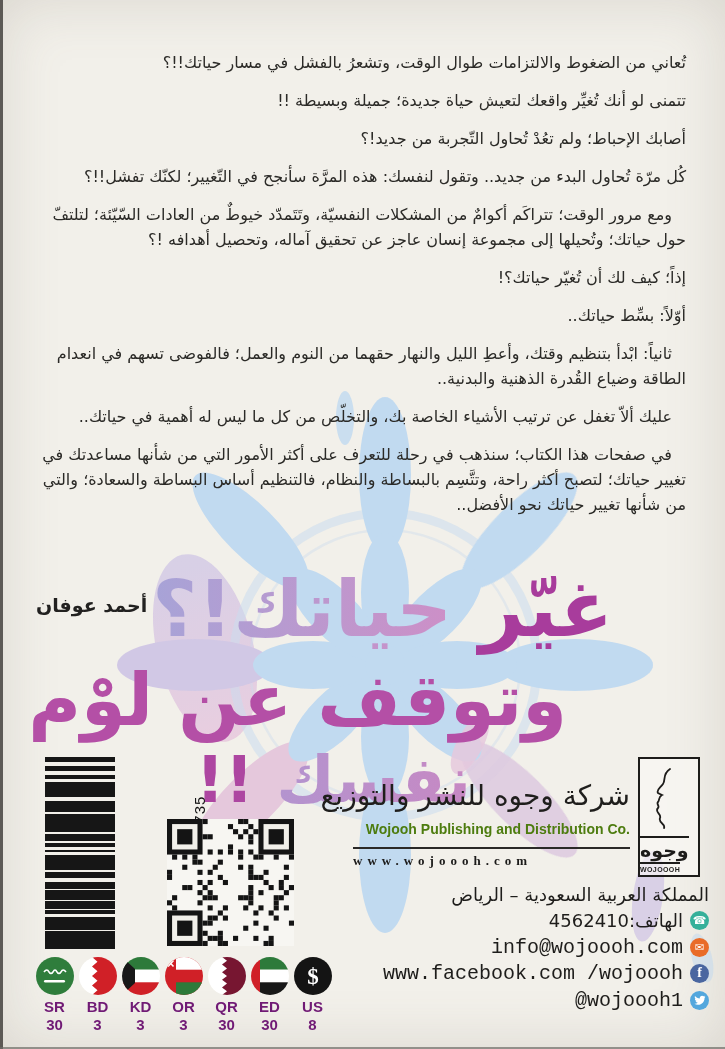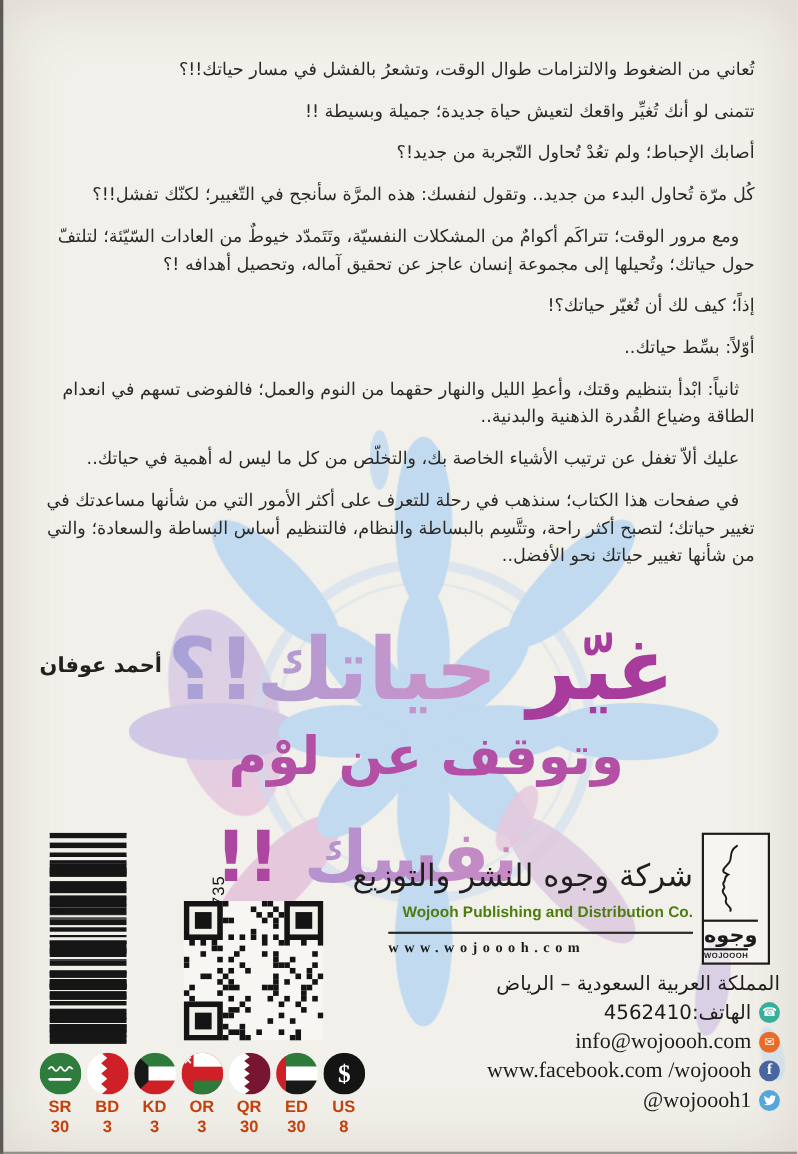--- a/index.html
+++ b/index.html
@@ -19,21 +19,21 @@
          direction:rtl;text-align:right;color:#2b2a27;font-size:16px;line-height:25px;}
   .blurb p{margin:0 14px 13px 0;}
   .blurb p.ind{text-indent:14px;}
 
   .author{position:absolute;left:36px;top:594px;z-index:4;font-weight:bold;
           font-size:19px;color:#222120;direction:rtl;}
 
   
   .title-line{position:absolute;z-index:3;direction:rtl;font-weight:bold;white-space:nowrap;line-height:1;}
   .t1{top:570px;right:112px;font-size:78px;}
-  .t2{top:664px;right:158px;font-size:48px;color:#b44fa6;text-align:right;}
+  .t2{top:664px;right:158px;font-size:72px;color:#b44fa6;text-align:right;}
   .t3{top:748px;right:254px;font-size:64px;}
   .w-dark{color:#a83c9c;}
   .w-dark2{color:#ad46a1;}
   .w-light{background:linear-gradient(to left,#cd8fc7,#a7a3d7);
            -webkit-background-clip:text;background-clip:text;
            color:#c48fc9;-webkit-text-fill-color:transparent;}
   .w-light2{background:linear-gradient(to left,#c788c3,#b394cf);
            -webkit-background-clip:text;background-clip:text;
            color:#bd8cc6;-webkit-text-fill-color:transparent;}
 
@@ -62,28 +62,28 @@
            line-height:24px;color:#1d1c1a;direction:rtl;}
   .logo-en{border-top:2px solid #1d1c1a;text-align:center;font-family:"Liberation Sans",sans-serif;
            font-weight:bold;font-size:7px;letter-spacing:.4px;line-height:11px;color:#1d1c1a;}
 
   
   .contact{position:absolute;right:16px;top:881px;z-index:4;direction:rtl;}
   .c-row{display:flex;align-items:center;justify-content:flex-start;height:26.5px;
          color:#1e1d1b;font-size:18px;white-space:nowrap;}
   .c-ico{width:19px;height:19px;border-radius:50%;margin-left:7px;flex:0 0 auto;
          display:flex;align-items:center;justify-content:center;color:#fff;font-size:11px;line-height:1;}
-  .latin{direction:ltr;unicode-bidi:isolate;font-family:Liberation Serif, serif;font-size:20px;}
+  .latin{direction:ltr;unicode-bidi:isolate;font-family:Liberation Mono, monospace;font-size:20px;}
   .fb-f{font-family:"Liberation Serif",serif;font-weight:bold;font-size:14px;transform:translateY(-1px);}
 
   
   .prices{position:absolute;left:35px;top:957px;z-index:4;display:flex;gap:4px;}
   .p-item{width:39px;text-align:center;font-family:"Liberation Sans",sans-serif;}
   .p-item svg{display:block;margin:0 auto;}
-  .p-code,.p-price{font-weight:bold;font-size:15px;line-height:18px;color:#c2410c;}
+  .p-code,.p-price{font-weight:bold;font-size:15px;line-height:18px;color:#701a75;}
   .p-code{margin-top:3px;}
 </style>
 </head>
 <body>
 
 <div class="page">
   <div class="edge-left"></div>
   <div class="edge-bottom"></div>
 
   <svg class="watermark" width="725" height="1049" viewBox="0 0 725 1049">

